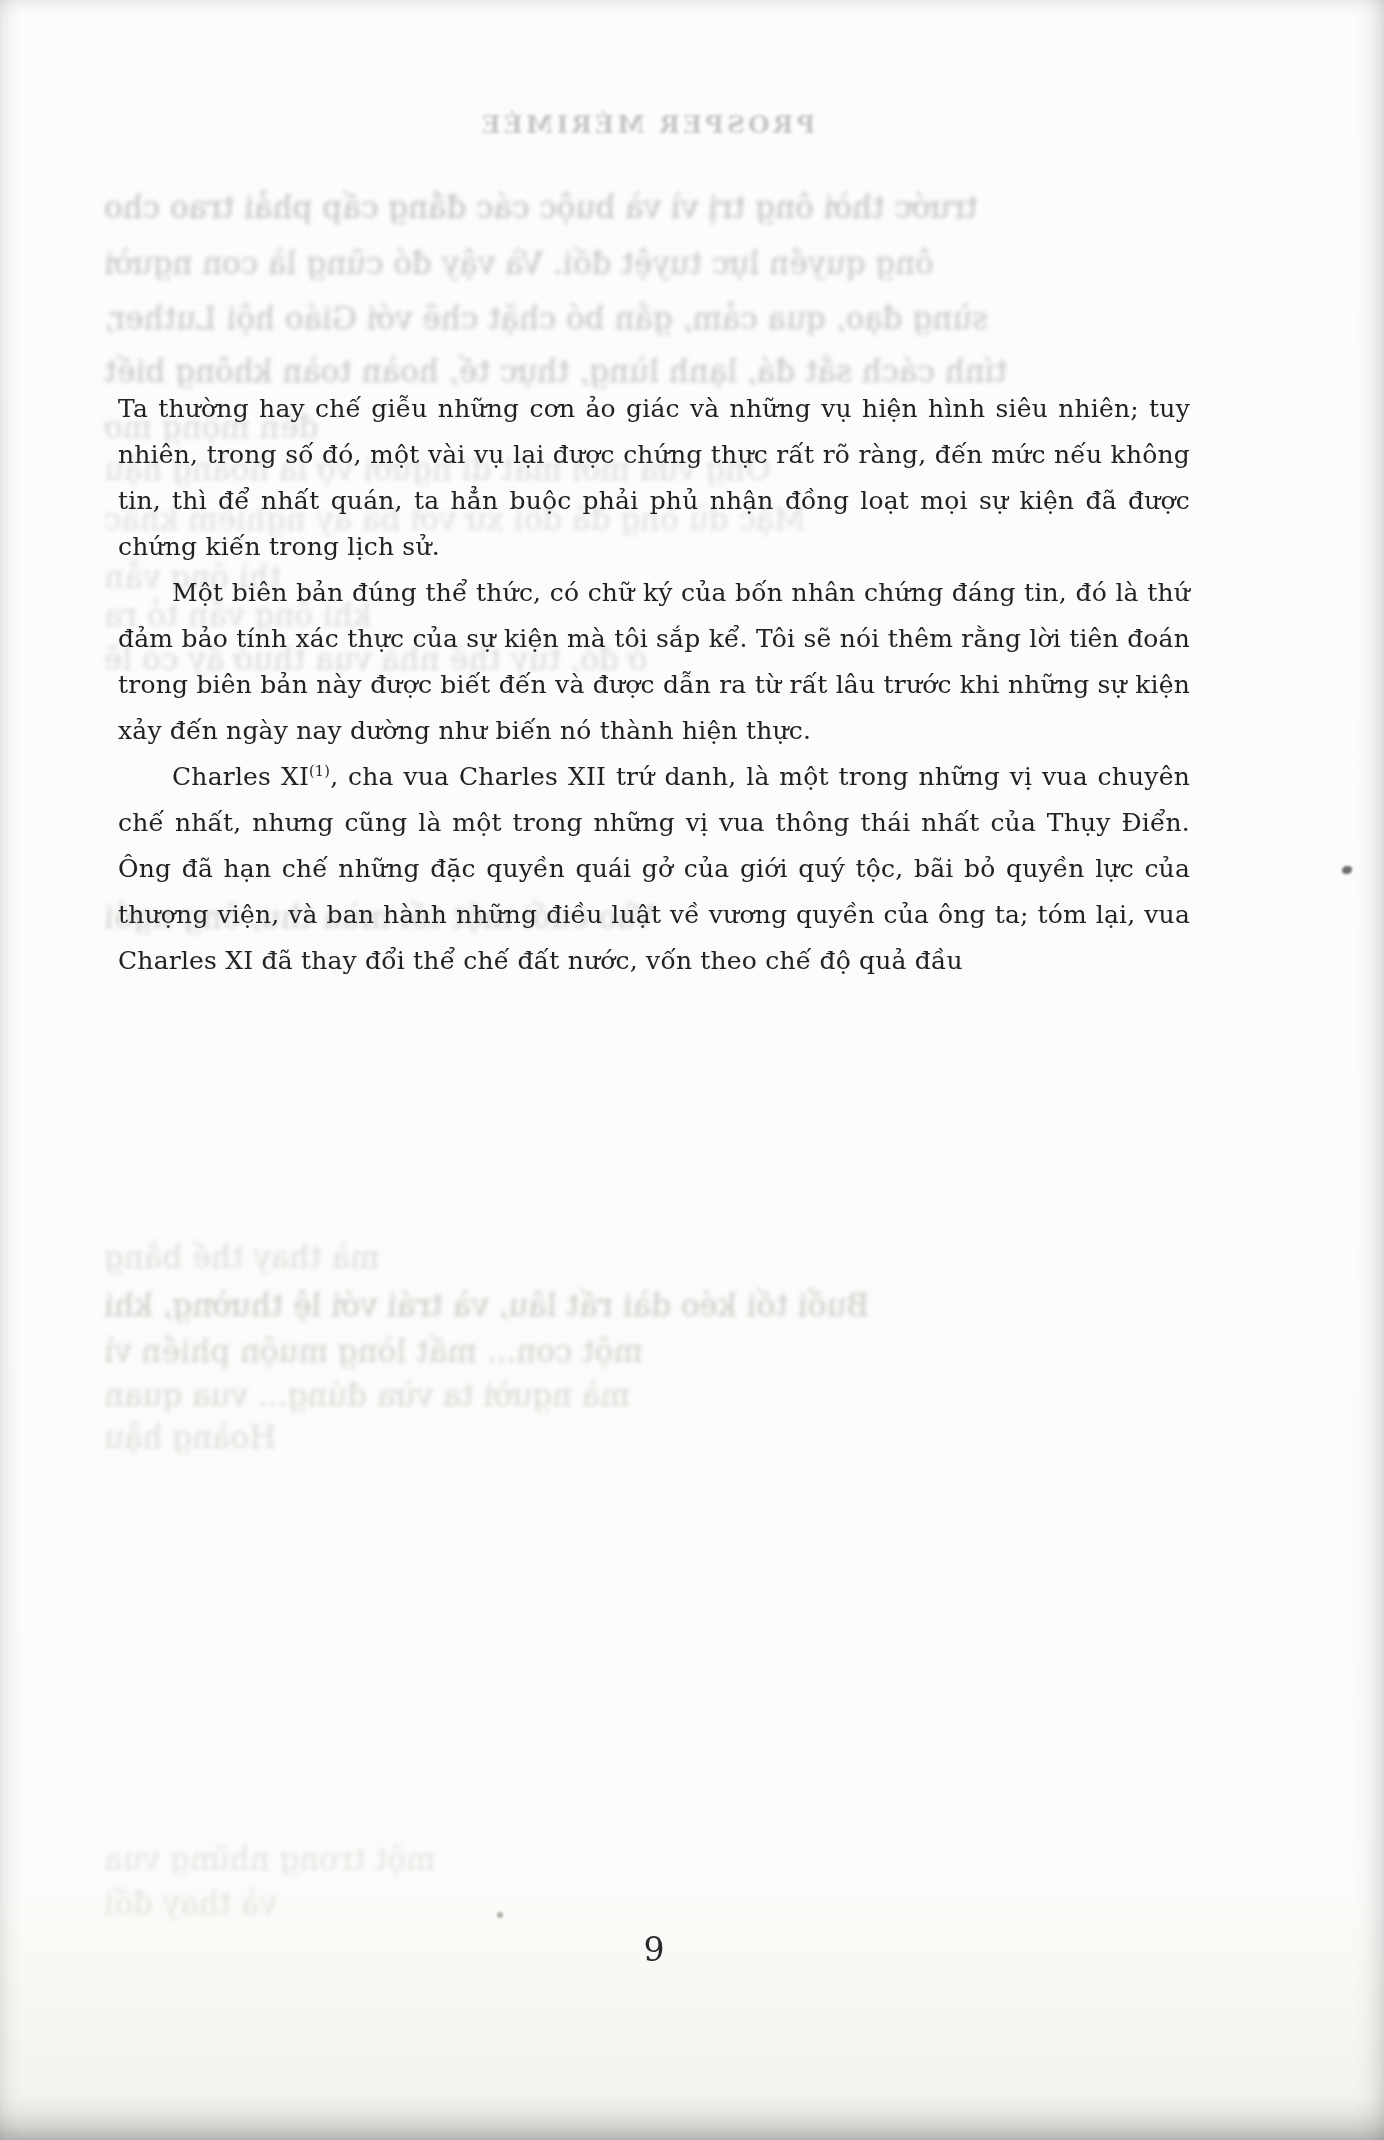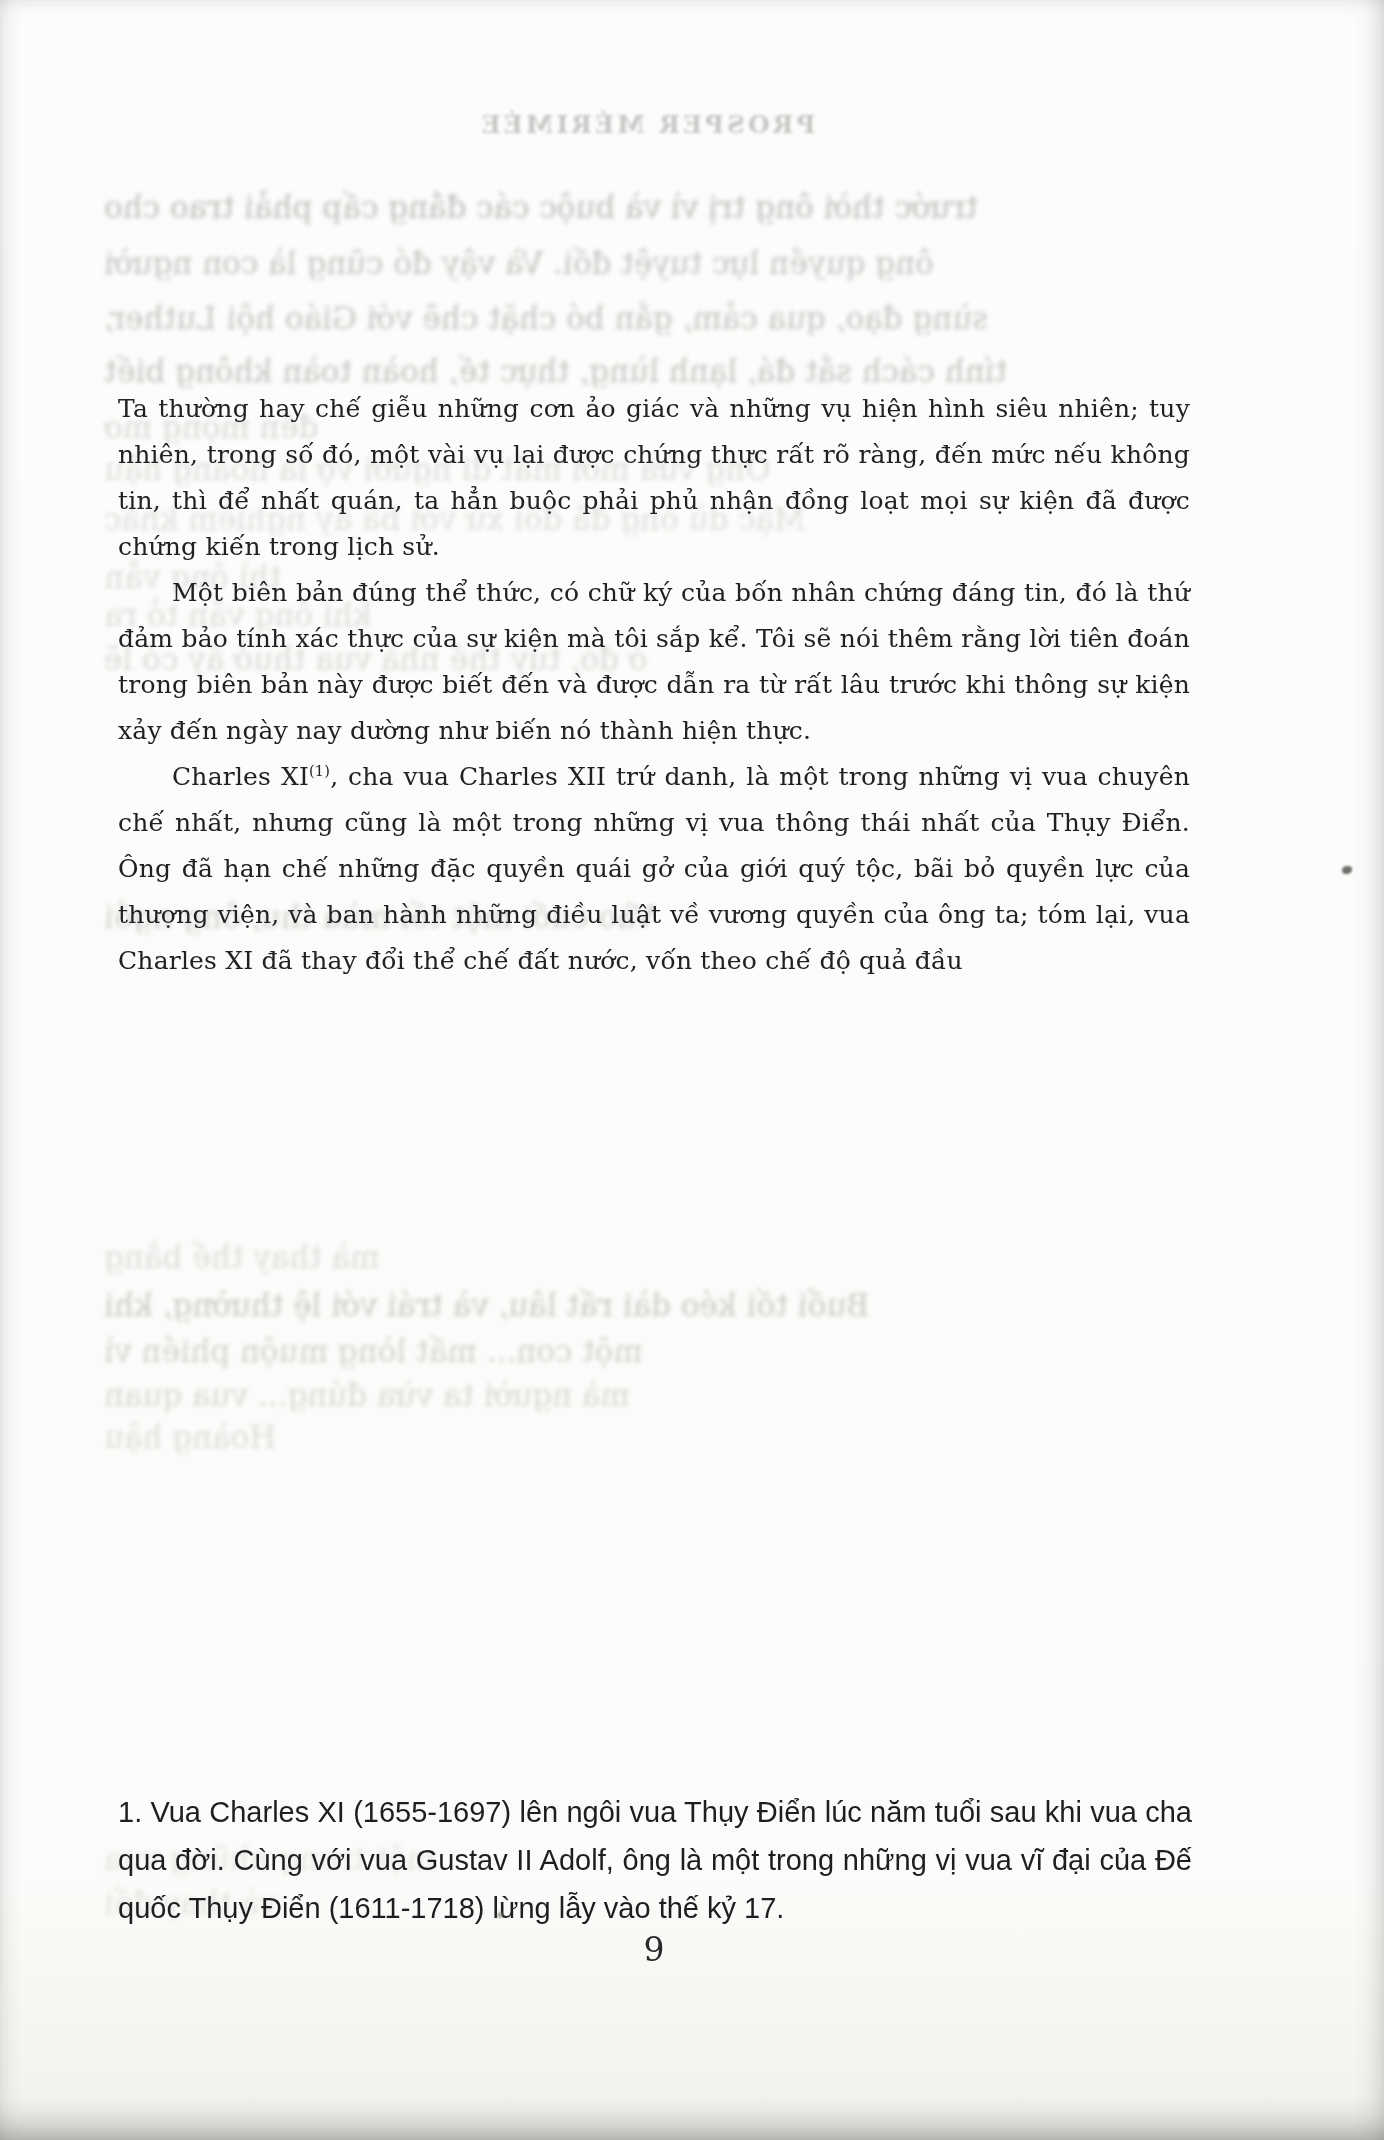--- a/index.html
+++ b/index.html
@@ -154,24 +154,23 @@
       <div class="bleed-line" style="top: 1288px; opacity: 0.45;">Buổi tối kéo dài rất lâu, và trái với lệ thường, khi</div>
       <div class="bleed-line" style="top: 1334px; opacity: 0.38;">một con... mất lòng muộn phiền vì</div>
       <div class="bleed-line" style="top: 1378px; opacity: 0.32;">mà người ta vừa đúng... vua quan</div>
       <div class="bleed-line" style="top: 1420px; opacity: 0.28;">Hoàng hậu</div>
       <div class="bleed-line" style="top: 1842px; opacity: 0.22;">một trong những vua</div>
       <div class="bleed-line" style="top: 1886px; opacity: 0.22;">và thay đổi</div>
     </div>
 
   <main class="text-block">
     <p class="para">Ta thường hay chế giễu những cơn ảo giác và những vụ hiện hình siêu nhiên; tuy nhiên, trong số đó, một vài vụ lại được chứng thực rất rõ ràng, đến mức nếu không tin, thì để nhất quán, ta hẳn buộc phải phủ nhận đồng loạt mọi sự kiện đã được chứng kiến trong lịch sử.</p>
-    <p class="para indent">Một biên bản đúng thể thức, có chữ ký của bốn nhân chứng đáng tin, đó là thứ đảm bảo tính xác thực của sự kiện mà tôi sắp kể. Tôi sẽ nói thêm rằng lời tiên đoán trong biên bản này được biết đến và được dẫn ra từ rất lâu trước khi thông sự kiện xảy đến ngày nay dường như biến nó thành hiện thực.</p>
+    <p class="para indent">Một biên bản đúng thể thức, có chữ ký của bốn nhân chứng đáng tin, đó là thứ đảm bảo tính xác thực của sự kiện mà tôi sắp kể. Tôi sẽ nói thêm rằng lời tiên đoán trong biên bản này được biết đến và được dẫn ra từ rất lâu trước khi những sự kiện xảy đến ngày nay dường như biến nó thành hiện thực.</p>
     <p class="para indent"><span>Charles XI</span><sup class="fn-ref">(1)</sup><span>, cha vua Charles XII trứ danh, là một trong những vị vua chuyên chế nhất, nhưng cũng là một trong những vị vua thông thái nhất của Thụy Điển. Ông đã hạn chế những đặc quyền quái gở của giới quý tộc, bãi bỏ quyền lực của thượng viện, và ban hành những điều luật về vương quyền của ông ta; tóm lại, vua Charles XI đã thay đổi thể chế đất nước, vốn theo chế độ quả đầu</span></p>
   </main>
 
-  <div class="footnote">1. Vua Charles XI (1655-1697) lên ngôi vua Thụy Điển lúc năm tuổi sau khi vua cha qua đời. Cùng với vua Gustav II Adolf, ông là một trong những vị vua vĩ đại của Đế quốc Thụy Điển (1611-1718) lừng lẫy vào thế kỷ 17.</div>
 
   <div class="page-number">9</div>
 
   <div class="speck-a"></div>
   <div class="speck-b"></div>
 
 </div>
 
 </body></html>

